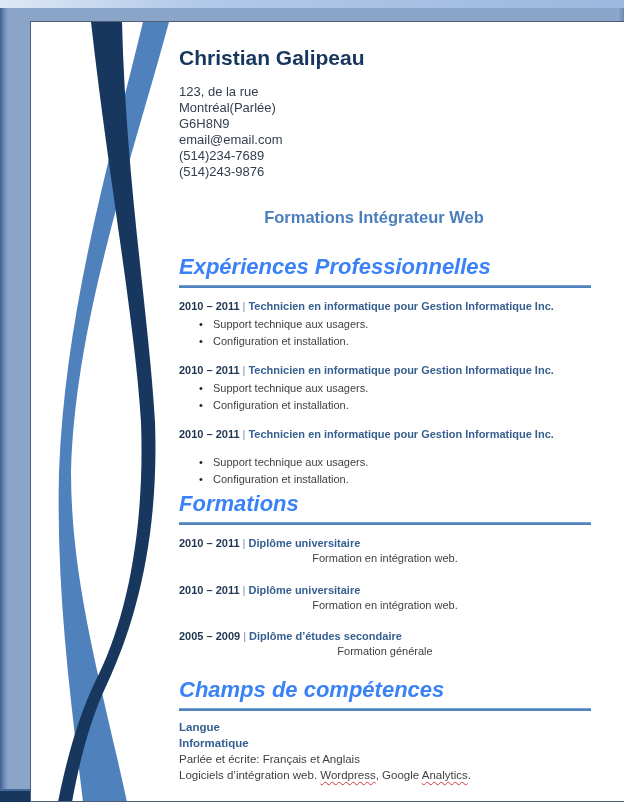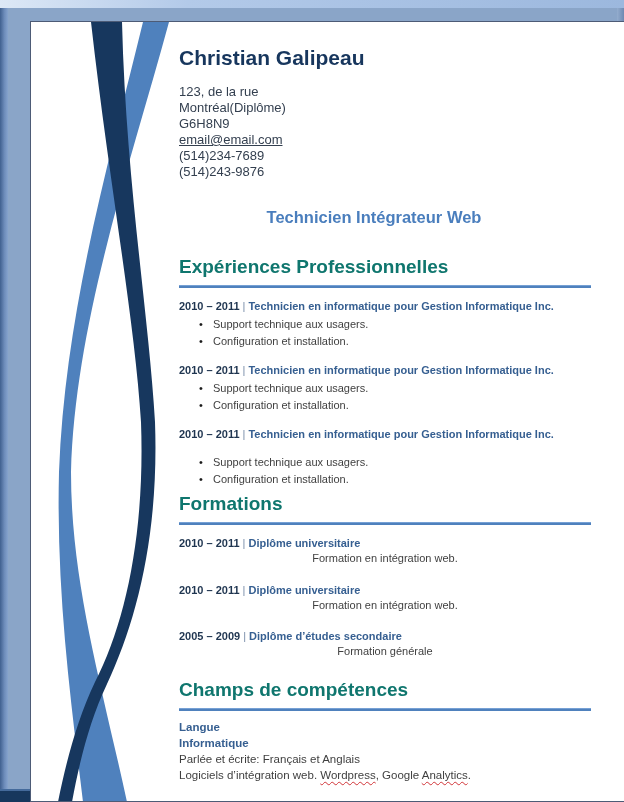--- a/index.html
+++ b/index.html
@@ -15,26 +15,26 @@
   .edge-bottom{position:absolute;left:0;right:0;bottom:0;height:13px;
                background:#17375d;border-top:2px solid #446a9b;box-sizing:border-box;}
   .page{position:absolute;left:8px;top:21px;width:609px;height:781px;box-sizing:border-box;
         background:#ffffff;border:1px solid #4d5b76;overflow:hidden;margin-left:22px;}
   .ribbons{position:absolute;left:0;top:0;display:block;}
   .content{position:absolute;left:148px;top:0;width:412px;color:#3f3f3f;}
 
   .person-name{margin-top:23px;font-size:21px;line-height:25px;font-weight:bold;color:#17365d;}
   .contact{margin-top:14px;font-size:13px;line-height:16px;color:#333f4f;}
   .contact .line{white-space:nowrap;}
-  .email{color:#333f4f;text-decoration:underline;cursor:pointer;}
+  .email{color:#333f4f;cursor:pointer;}
 
   .job-title{margin-top:27px;font-size:16.5px;line-height:20px;font-weight:bold;
              color:#4a7ebd;text-align:center;width:390px;}
 
-  .section-heading{font-size:19px;line-height:24px;font-weight:bold;color:#0f766e;}
+  .section-heading{font-size:22px;line-height:24px;font-weight:bold;color:#3b82f6;font-style:italic;}
   .h-exp{margin-top:28px;}
   .h-form{margin-top:4px;}
   .h-comp{margin-top:18px;}
   .rule{height:3px;margin-top:6px;background:linear-gradient(180deg,#8db3e2 0%,#4f81bd 45%);}
   .rule-exp{margin-bottom:11px;}
   .rule-form{margin-bottom:11px;}
   .rule-comp{margin-bottom:8px;}
 
   .entry{margin-top:4px;}
   .entry-heading{font-size:11px;line-height:14px;font-weight:bold;}
@@ -86,28 +86,28 @@
                C 106 598, 128 512, 124 400
                C 118 295, 95 160, 91 0 Z" fill="#17375e"></path>
     </svg>
 
     <div class="content">
 
       <div class="person-name">Christian Galipeau</div>
 
       <div class="contact">
         <div class="line">123, de la rue</div>
-        <div class="line">Montréal(Diplôme)</div>
+        <div class="line">Montréal(Parlée)</div>
         <div class="line">G6H8N9</div>
         <div class="line"><span class="email">email@email.com</span></div>
         <div class="line">(514)234-7689</div>
         <div class="line">(514)243-9876</div>
       </div>
 
-      <div class="job-title">Technicien Intégrateur Web</div>
+      <div class="job-title">Formations Intégrateur Web</div>
 
       <div class="section-heading h-exp">Expériences Professionnelles</div>
       <div class="rule rule-exp"></div>
 
       <div class="entry">
         <div class="entry-heading">
           <span class="period">2010 – 2011</span><span class="sep">|</span><span class="etitle">Technicien en informatique pour Gestion Informatique Inc.</span>
         </div>
         <ul class="bullets">
           <li>Support technique aux usagers.</li>

